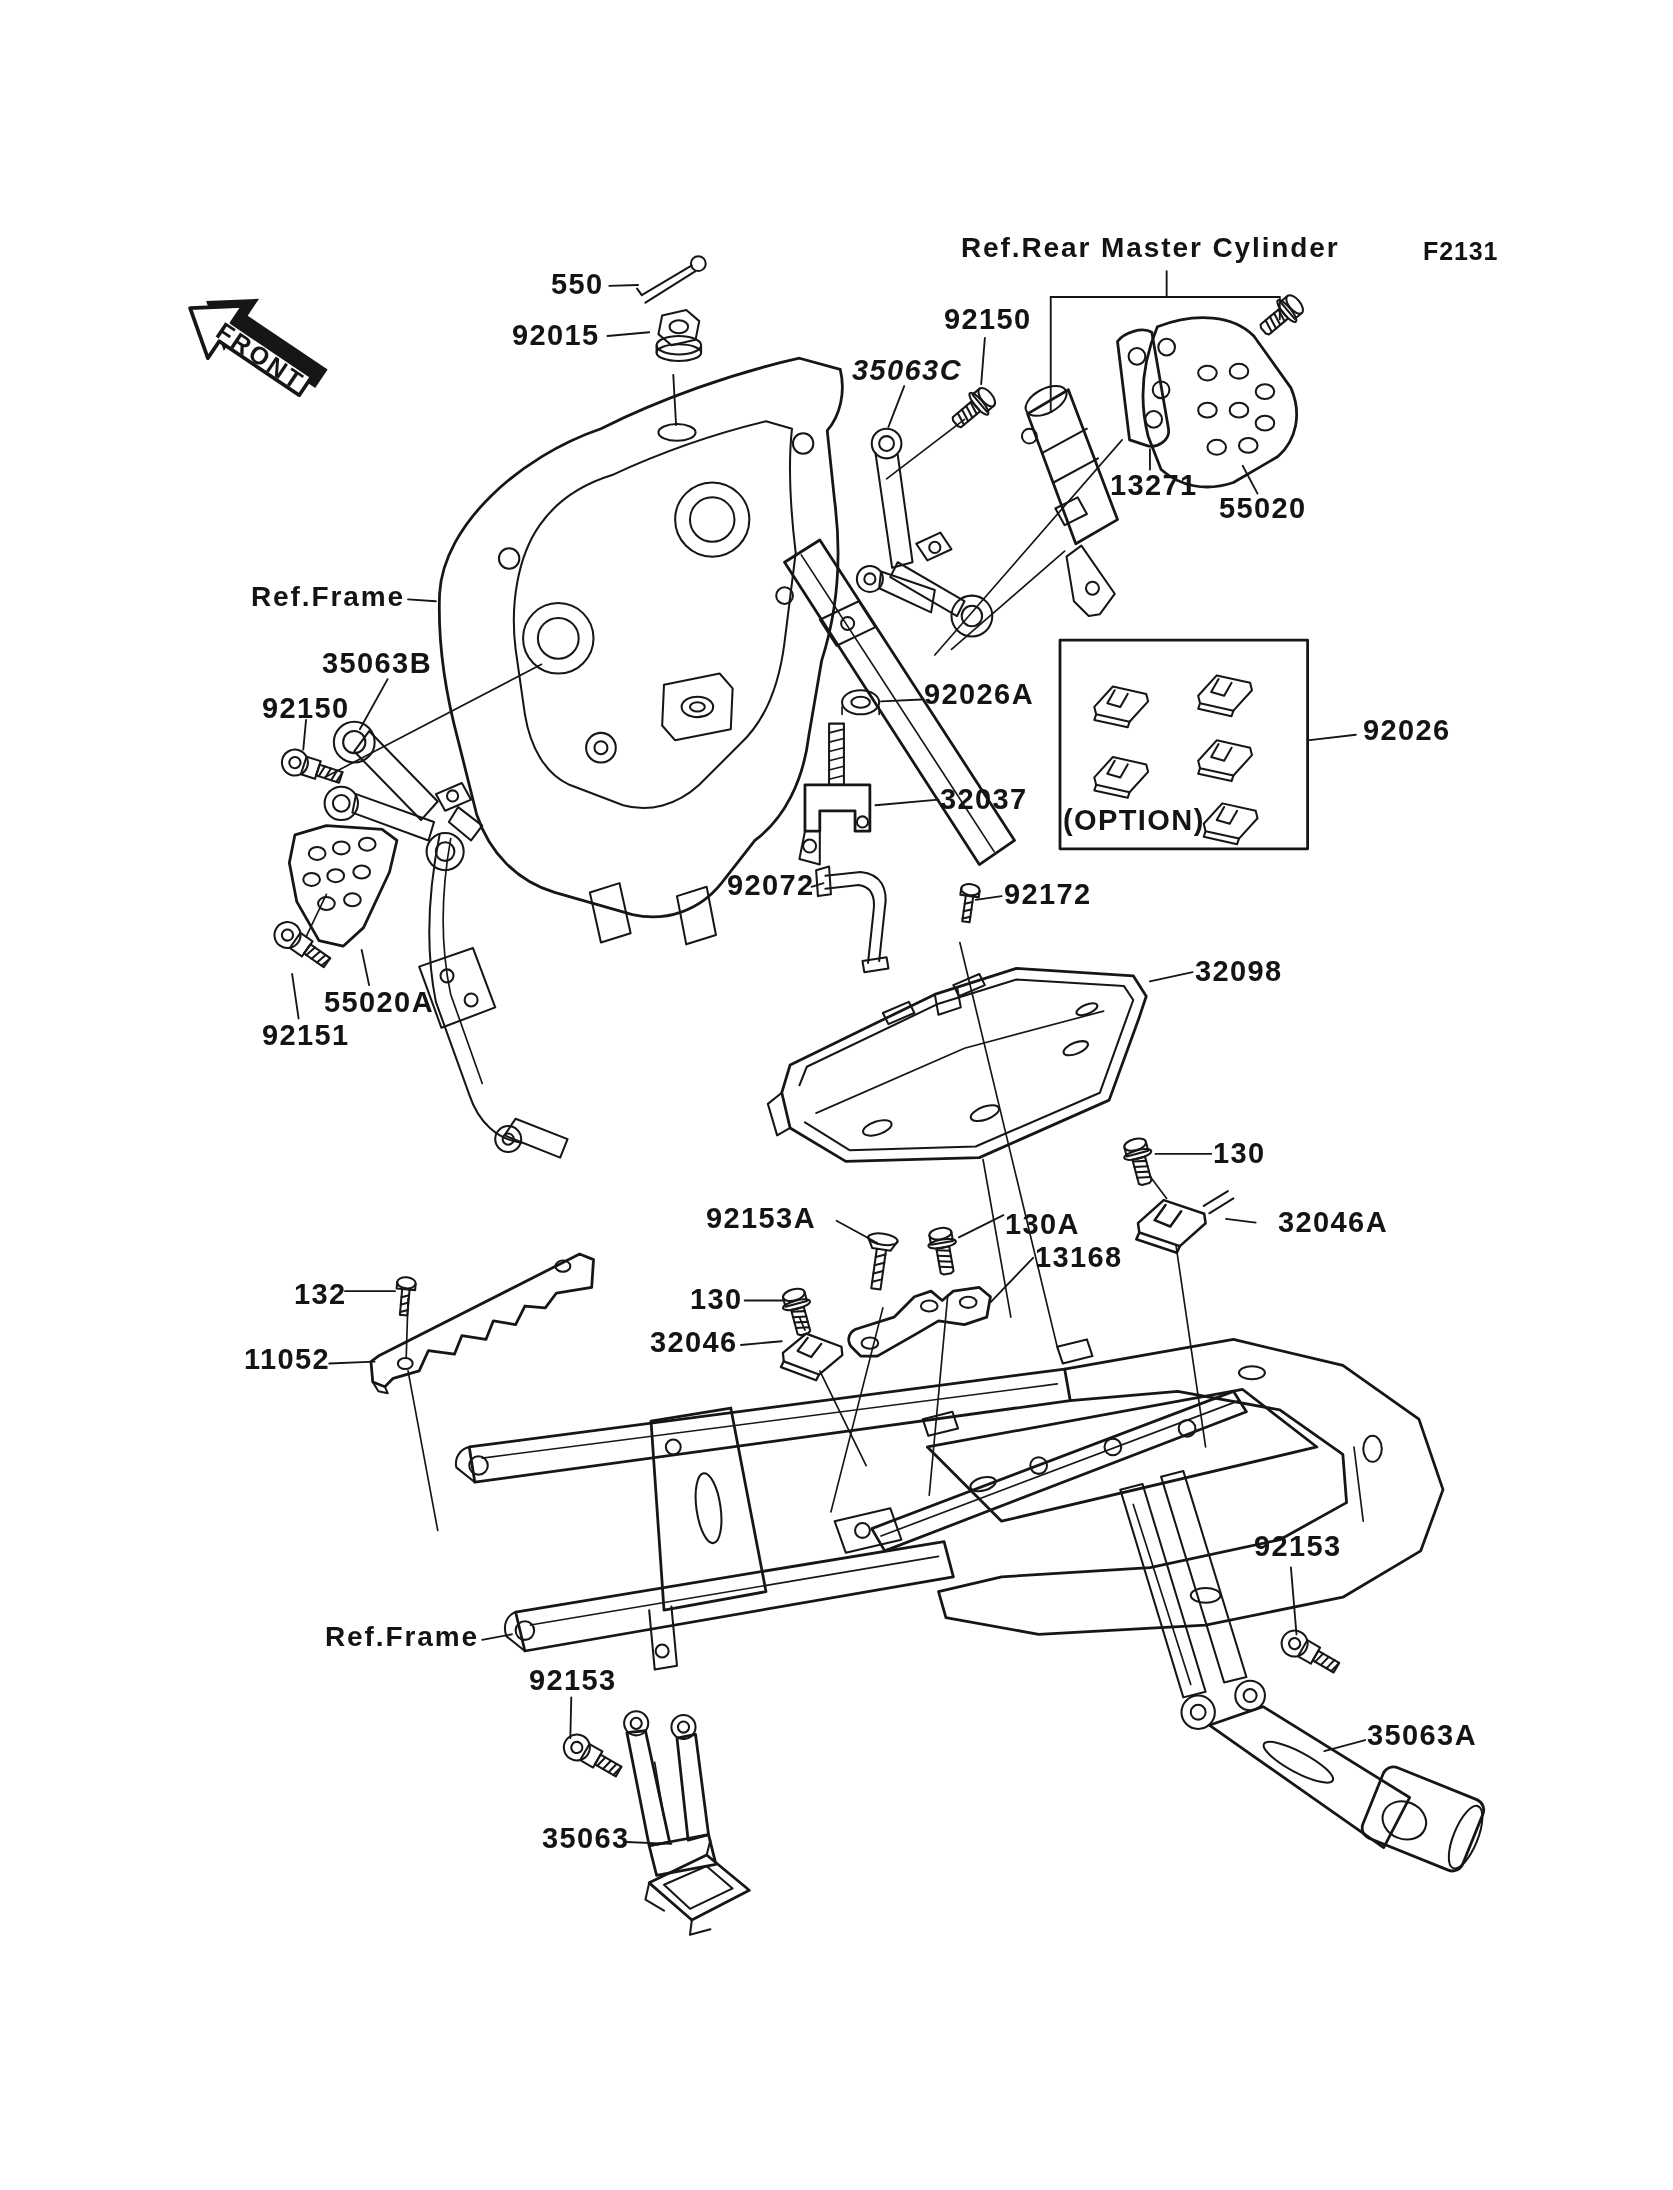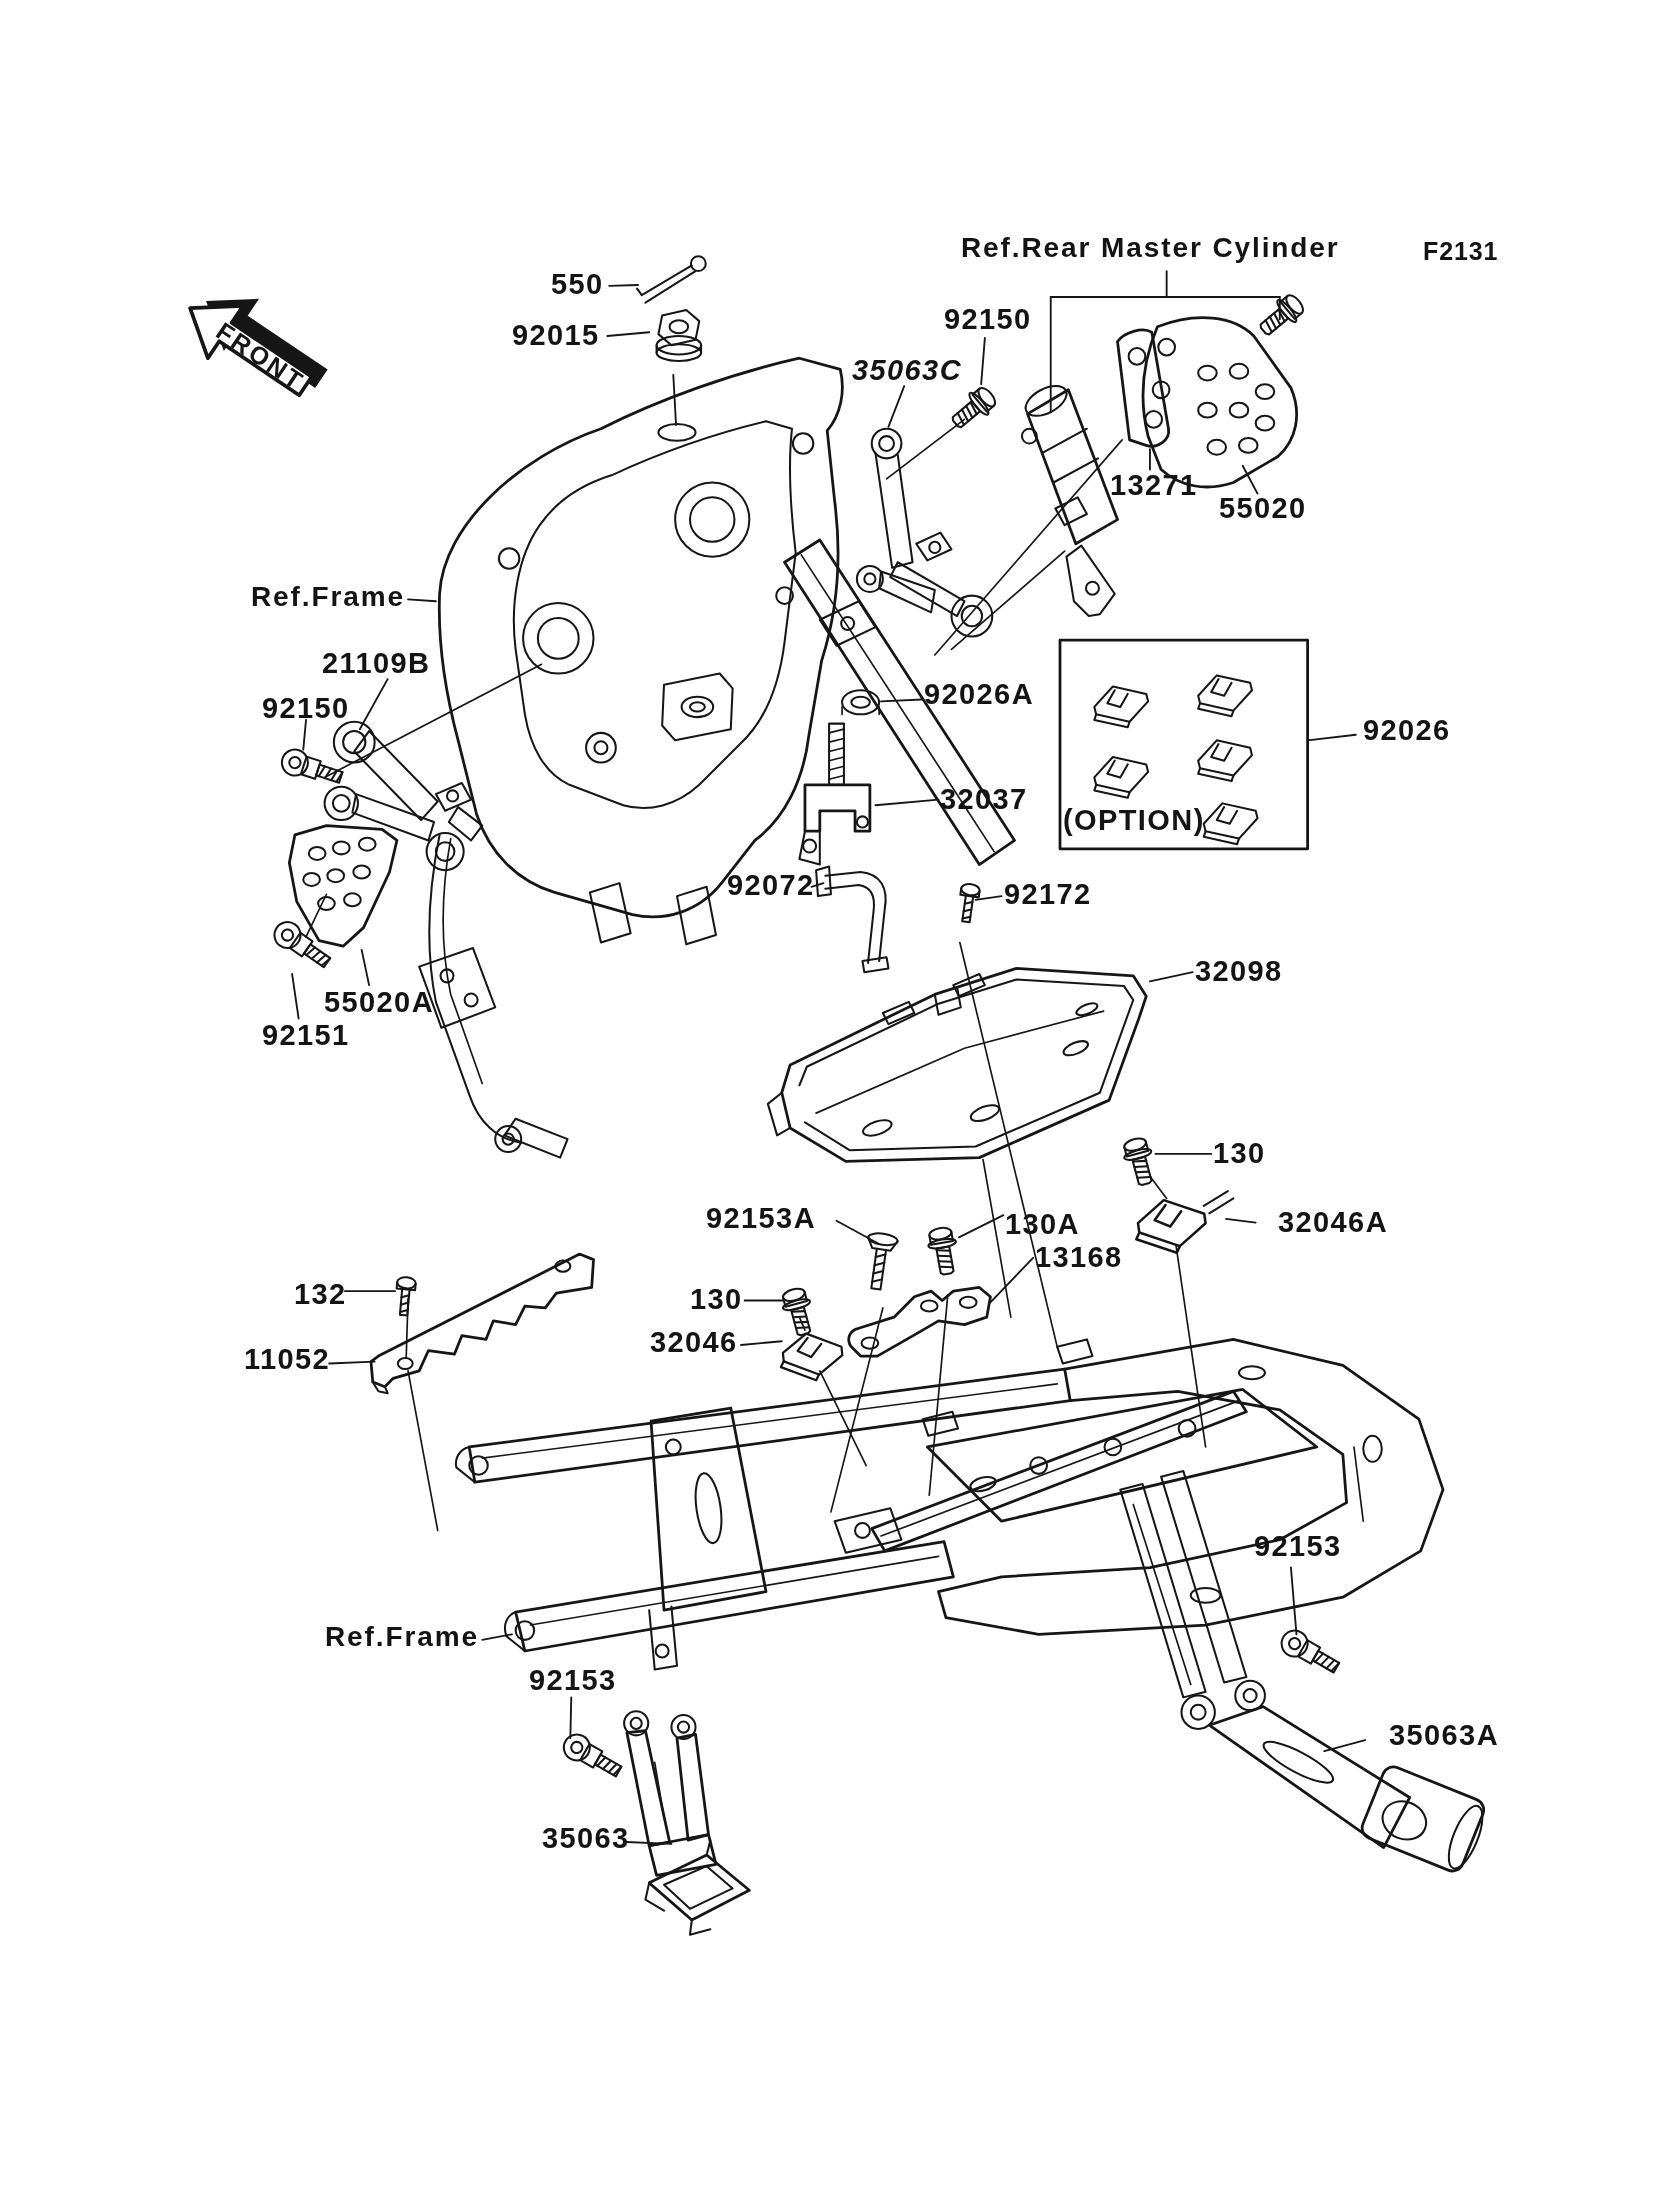--- a/index.html
+++ b/index.html
@@ -367,21 +367,21 @@
   <div id="labels">
       <div class="callout" style="left: 551px; top: 270px;">550</div>
       <div class="callout" style="left: 512px; top: 321px;">92015</div>
       <div class="callout lg" style="left: 961px; top: 234px;">Ref.Rear Master Cylinder</div>
       <div class="callout code" style="left: 1391px; top: 239px;">F2131</div>
       <div class="callout" style="left: 944px; top: 305px;">92150</div>
       <div class="callout" style="left: 852px; top: 356px; font-style: italic;">35063C</div>
       <div class="callout" style="left: 1110px; top: 471px;">13271</div>
       <div class="callout" style="left: 1219px; top: 494px;">55020</div>
       <div class="callout lg" style="left: 251px; top: 583px;">Ref.Frame</div>
-      <div class="callout" style="left: 322px; top: 649px;">21109B</div>
+      <div class="callout" style="left: 322px; top: 649px;">35063B</div>
       <div class="callout" style="left: 262px; top: 694px;">92150</div>
       <div class="callout" style="left: 924px; top: 680px;">92026A</div>
       <div class="callout" style="left: 940px; top: 785px;">32037</div>
       <div class="callout" style="left: 1363px; top: 716px;">92026</div>
       <div class="callout" style="left: 1063px; top: 806px;">(OPTION)</div>
       <div class="callout" style="left: 727px; top: 871px;">92072</div>
       <div class="callout" style="left: 1004px; top: 880px;">92172</div>
       <div class="callout" style="left: 1195px; top: 957px;">32098</div>
       <div class="callout" style="left: 324px; top: 988px;">55020A</div>
       <div class="callout" style="left: 262px; top: 1021px;">92151</div>
@@ -390,17 +390,17 @@
       <div class="callout" style="left: 1005px; top: 1199px; margin-top: 11px;">130A</div>
       <div class="callout" style="left: 1258px; top: 1208px; margin-left: 20px;">32046A</div>
       <div class="callout" style="left: 1035px; top: 1243px;">13168</div>
       <div class="callout" style="left: 294px; top: 1280px;">132</div>
       <div class="callout" style="left: 690px; top: 1285px;">130</div>
       <div class="callout" style="left: 650px; top: 1328px; text-align: center;">32046</div>
       <div class="callout" style="left: 244px; top: 1345px;">11052</div>
       <div class="callout" style="left: 1254px; top: 1532px;">92153</div>
       <div class="callout lg" style="left: 325px; top: 1623px;">Ref.Frame</div>
       <div class="callout" style="left: 529px; top: 1666px;">92153</div>
-      <div class="callout" style="left: 1367px; top: 1721px; margin-left: 22px;">35063A</div>
+      <div class="callout" style="left: 1367px; top: 1721px;">35063A</div>
       <div class="callout" style="left: 542px; top: 1824px;">35063</div>
     </div>
 </div>
 
 
 </body></html>

